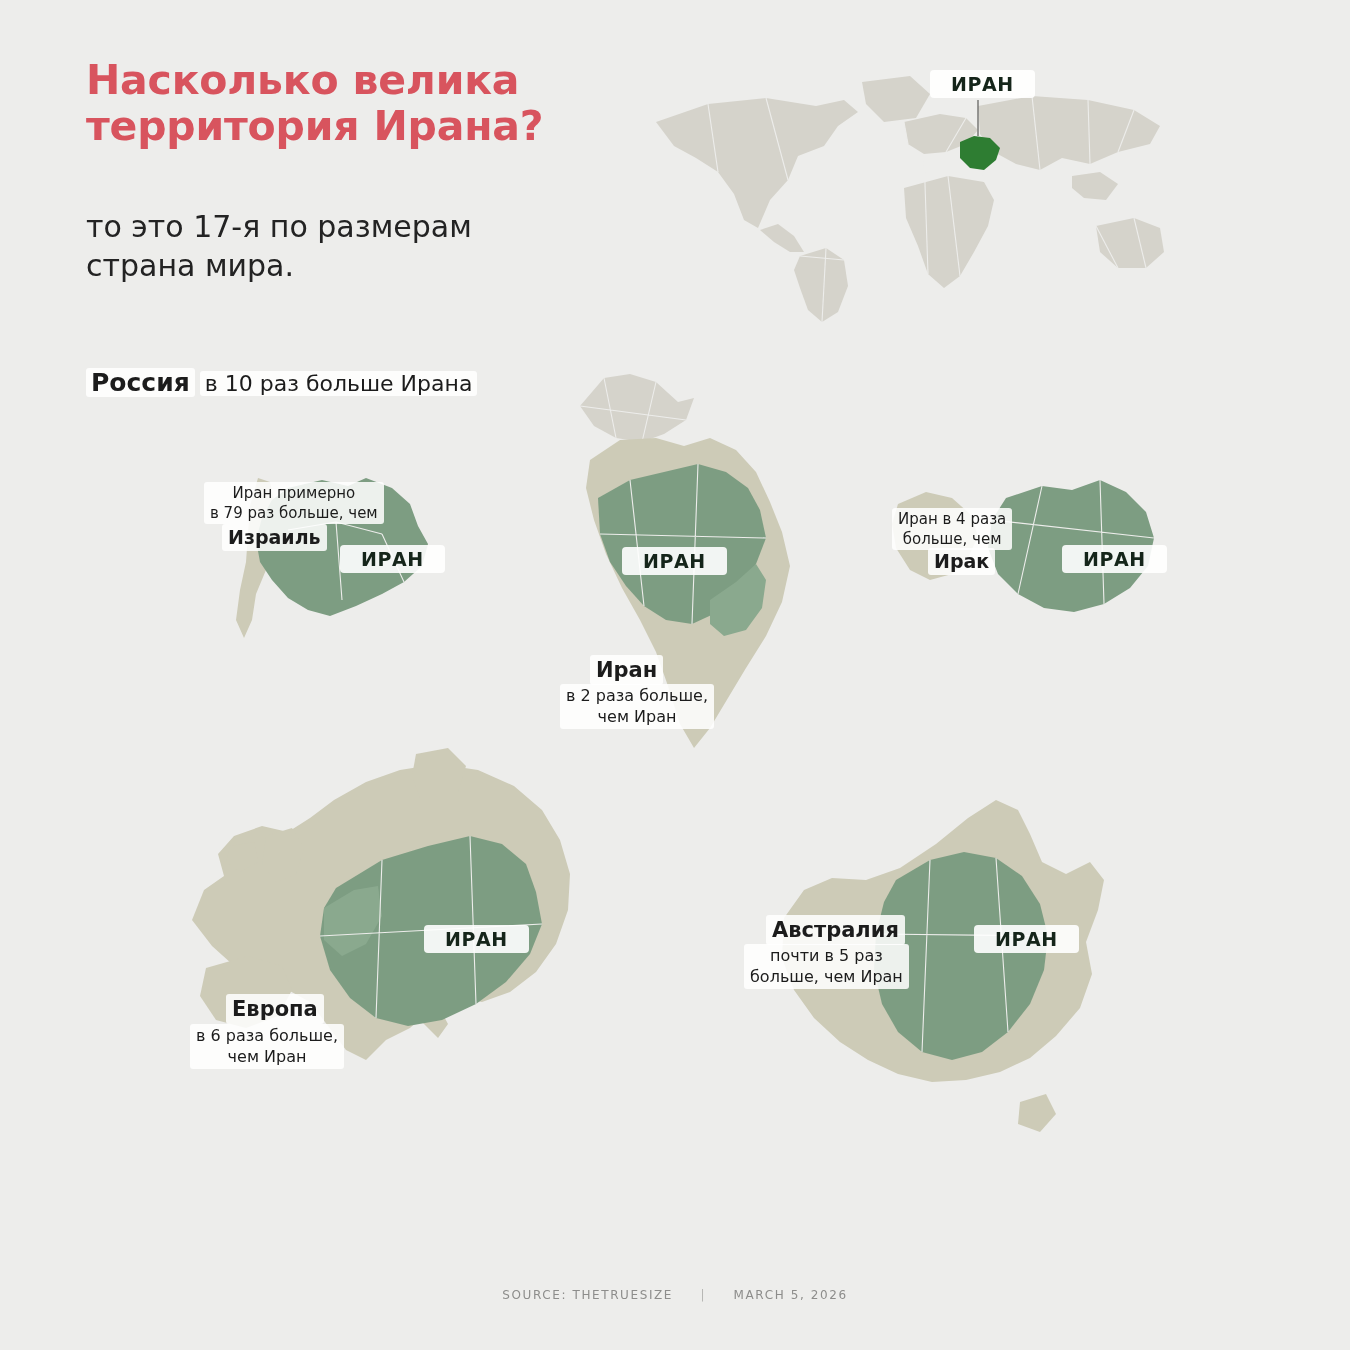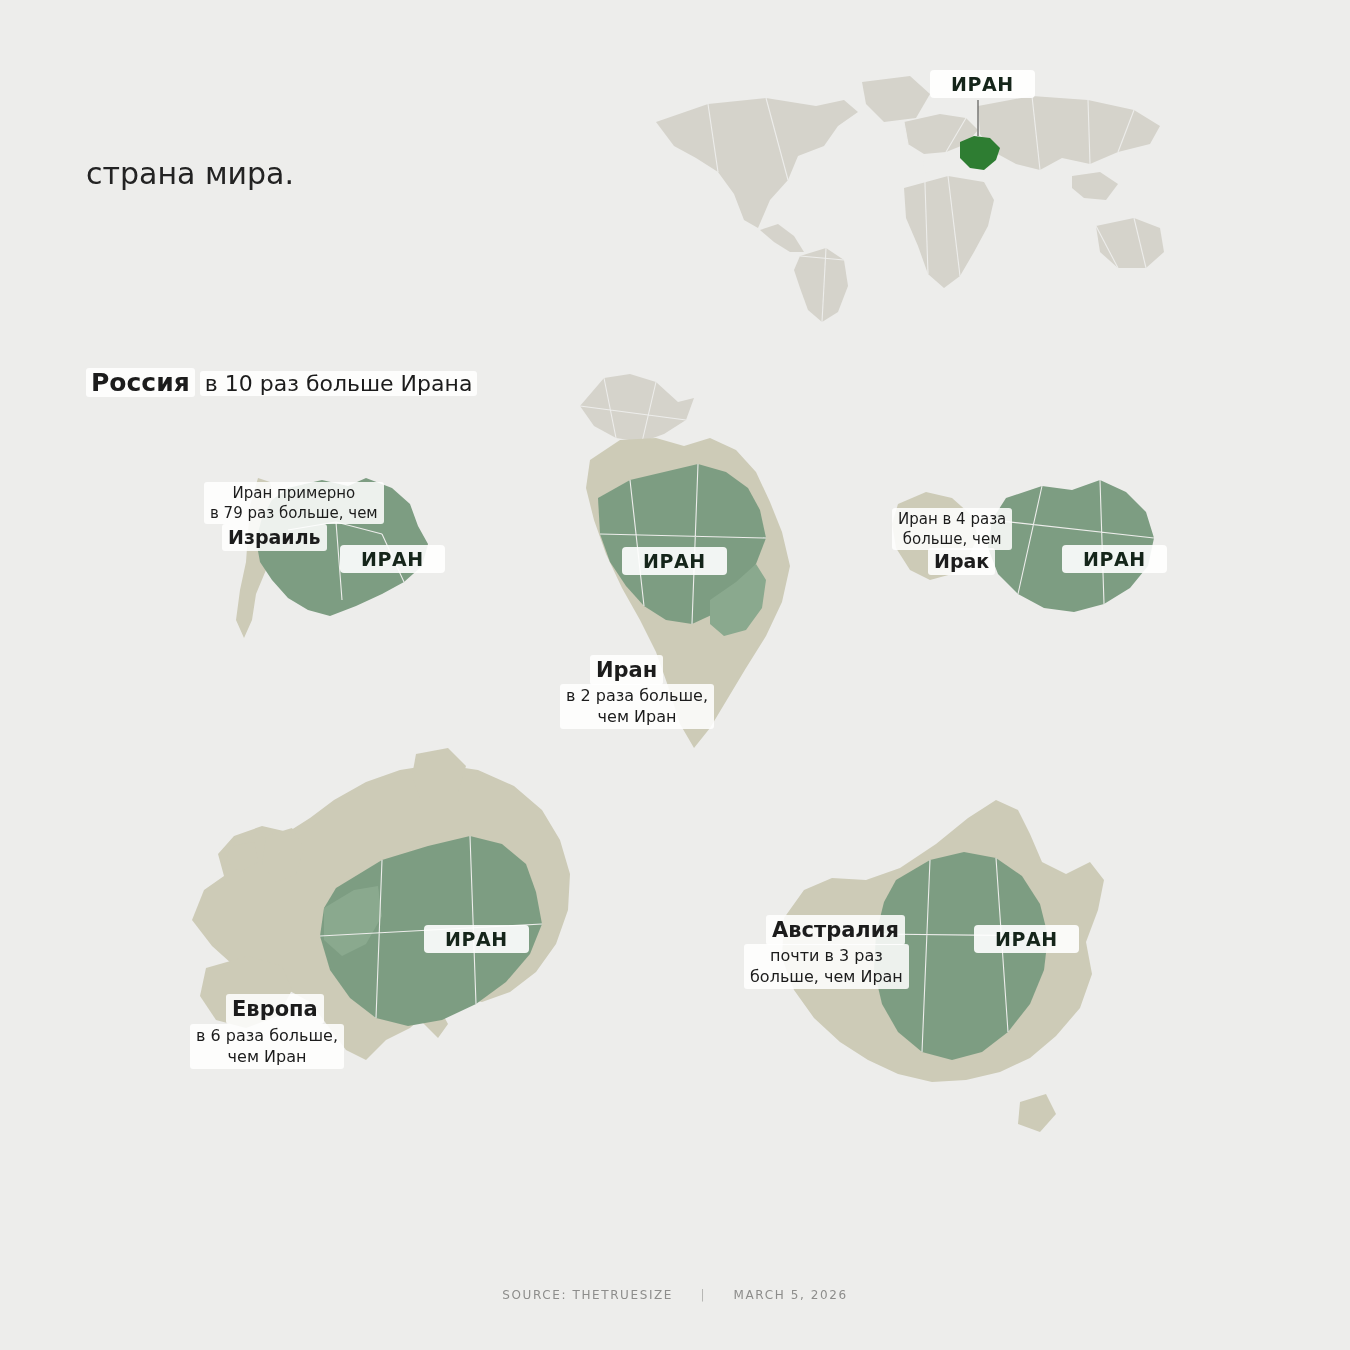--- a/index.html
+++ b/index.html
@@ -119,23 +119,24 @@
     margin: 0 22px;
     color: #b5b5b2;
   }
 </style>
 </head>
 <body>
 
 <div class="stage">
 
   <div class="headline">
+    <h1>Насколько велика территория Ирана?</h1>
     <div class="sub">
       <br>
-      <br>
+      <span>то это 17-я по размерам</span><br>
       <span>страна мира.</span>
     </div>
   </div>
 
   <div class="mapbox" style="left:648px; top:60px;">
     <svg width="540" height="250" viewBox="0 0 540 250">
       <g class="land-grey">
 
         <path d="M8 62 L60 44 L118 38 L168 46 L196 40 L210 52 L190 66 L176 86 L150 96 L140 120 L122 140 L110 168 L96 160 L86 134 L70 112 L48 98 L26 86 Z"></path>
 
@@ -252,21 +253,21 @@
     <svg width="470" height="420" viewBox="0 0 470 420">
       <path class="land" d="M84 148 L104 120 L132 108 L166 110 L200 98 L236 74 L268 48 L296 30 L318 40 L330 64 L342 92 L366 104 L390 92 L404 110 L398 140 L386 172 L392 204 L380 238 L356 266 L330 288 L300 302 L266 310 L232 312 L198 304 L168 290 L140 272 L114 248 L94 220 L82 188 Z"></path>
       <path class="land" d="M320 332 L346 324 L356 344 L340 362 L318 354 Z"></path>
       <path class="iran" d="M196 110 L230 90 L264 82 L296 88 L322 106 L340 134 L348 166 L344 200 L330 234 L308 262 L282 282 L252 290 L222 282 L198 262 L182 234 L174 200 L176 164 L184 132 Z"></path>
       <path class="border" d="M230 90 L222 282 M296 88 L308 262 M176 164 L348 166"></path>
     </svg>
   </div>
   <div class="iran-tag" style="left:974px; top:925px;">ИРАН</div>
   <div class="chip country" style="left:766px; top:915px; font-size:21px;">Австралия</div>
   <div class="chip" style="left:744px; top:944px; font-size:16px; text-align:center;">
-    <div>почти в 3 раз</div>
+    <div>почти в 5 раз</div>
     <div>больше, чем Иран</div>
   </div>
 
   <div class="footer">
     <span>SOURCE: THETRUESIZE</span>
     <span class="divider">|</span>
     <span>MARCH 5, 2026</span>
   </div>
 
 </div>

